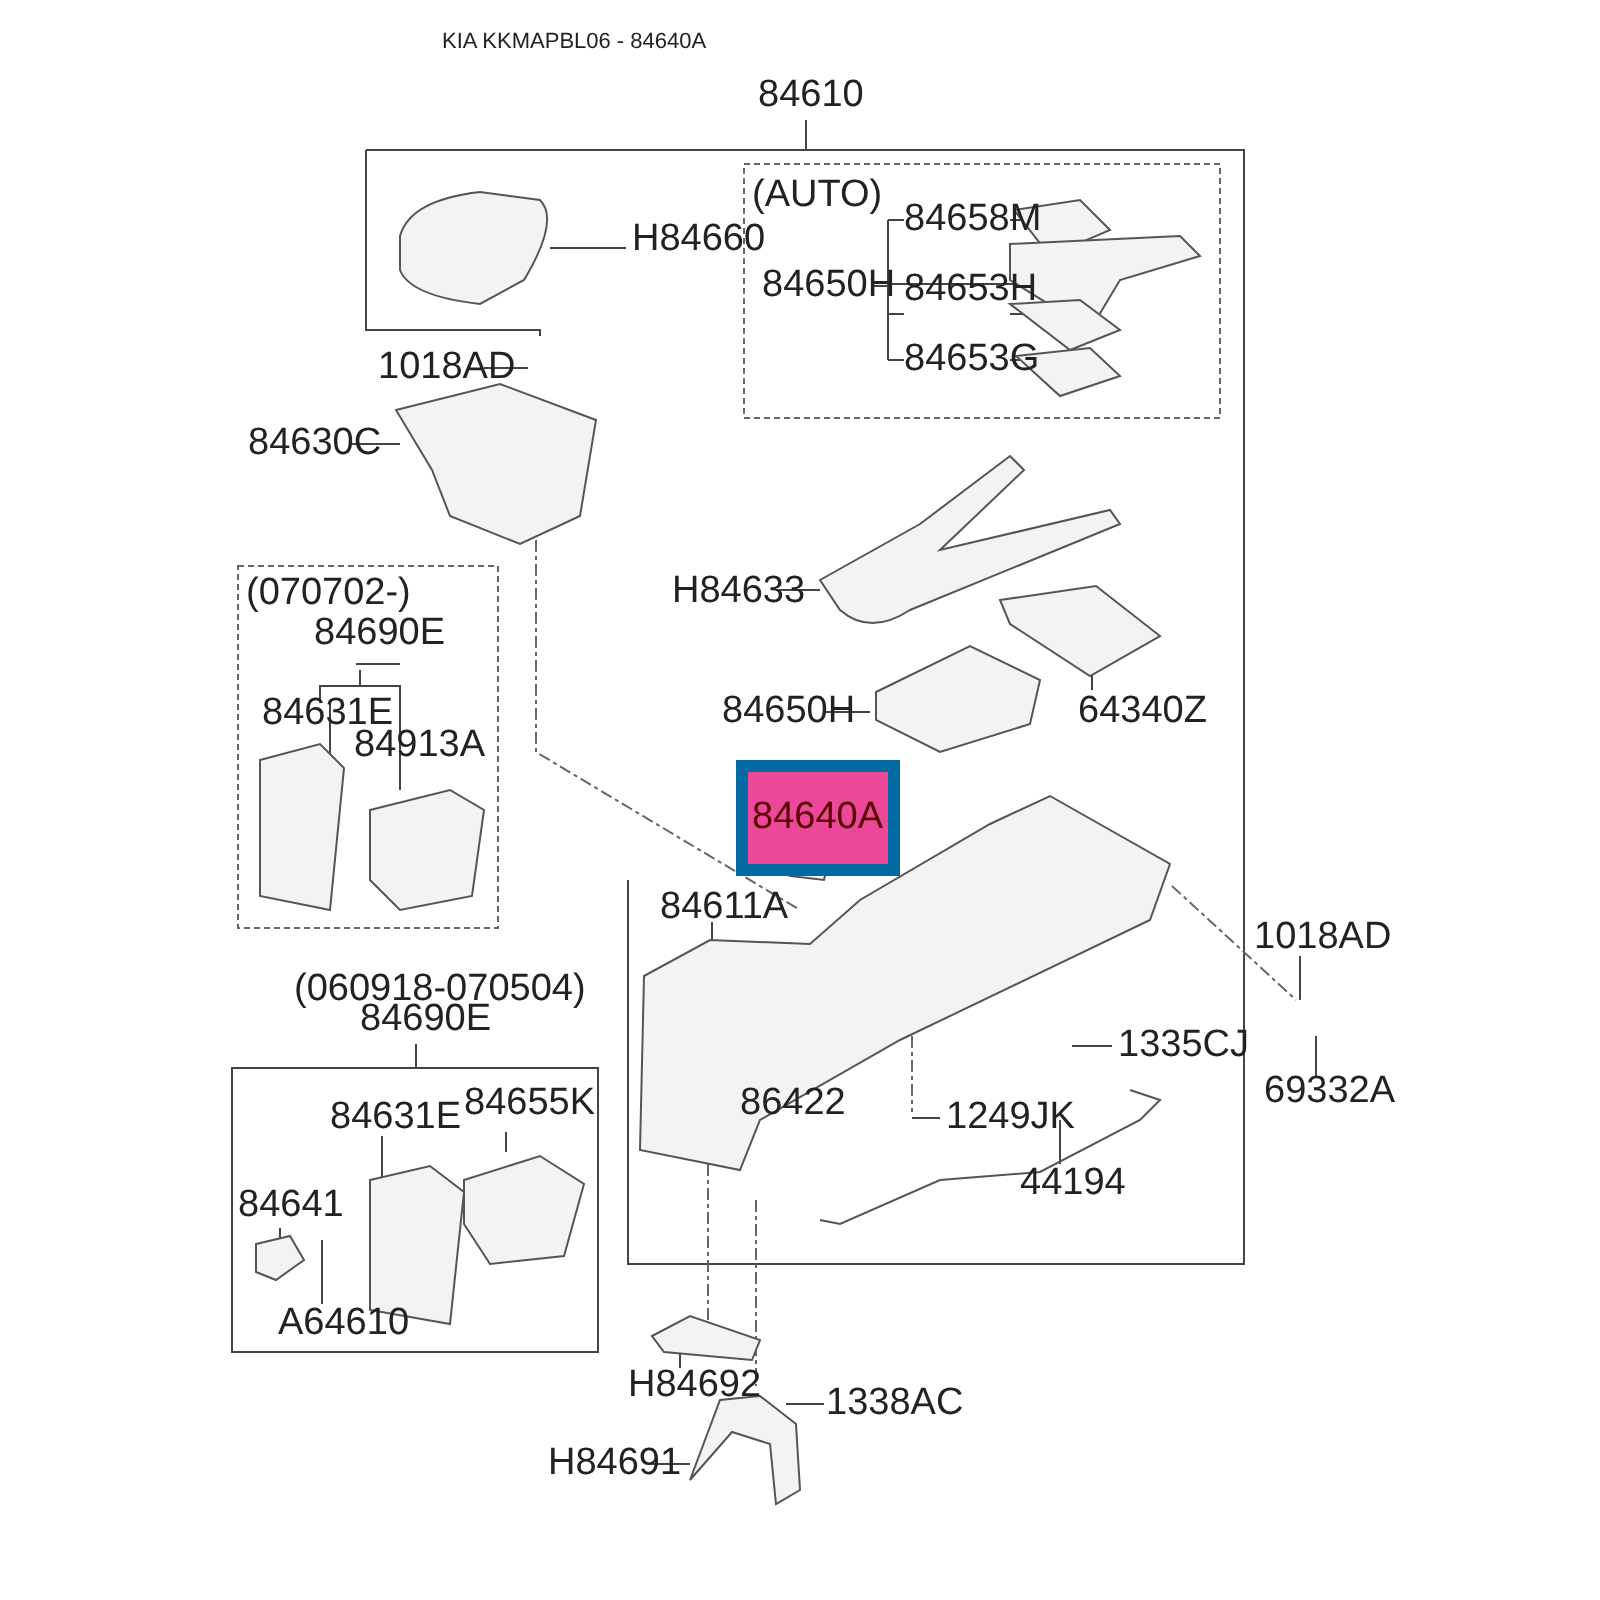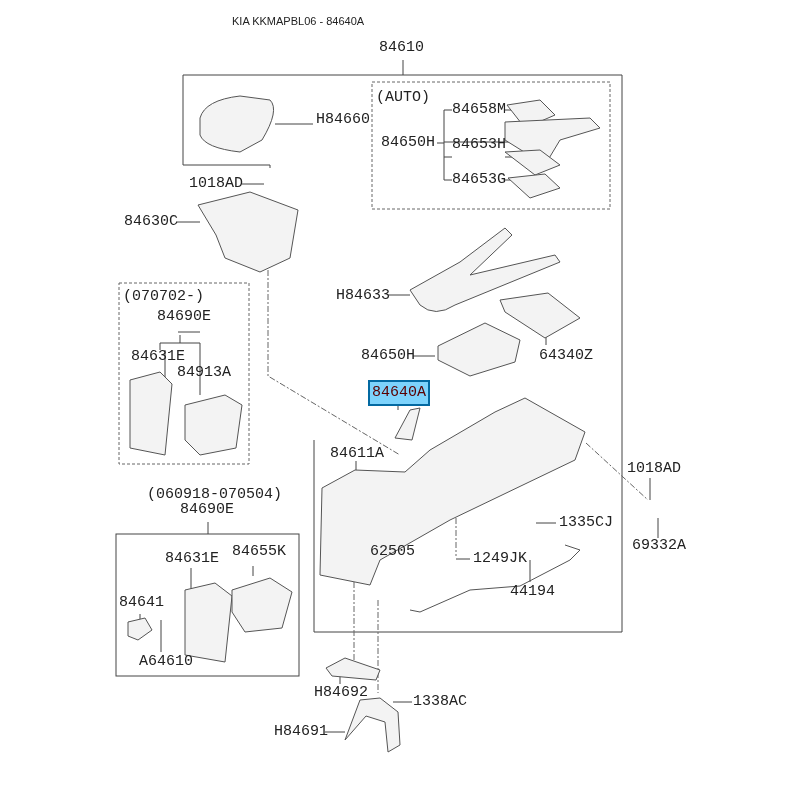--- a/index.html
+++ b/index.html
@@ -1,21 +1,21 @@
 <!DOCTYPE html>
 <html><head>
 <meta charset="utf-8">
 <style>
   html, body { margin: 0; padding: 0; background: #ffffff; }
   body { width: 800px; height: 800px; position: relative; overflow: hidden;
          font-family: "Liberation Sans", sans-serif; color: #222; }
   svg { position: absolute; left: 0; top: 0; }
-  .lbl { position: absolute; font-size: 15px; line-height: 14px; white-space: nowrap; color: #222; font-family: Liberation Mono, monospace; }
-  .title { position: absolute; left: 232px; top: 15px; font-size: 11px; color: #222; text-align: right; }
-  .highlight { background: #7dd3fc; border: 2px solid #0369a1; padding: 4px 2px; color: #5a0000; }
+  .lbl { position: absolute; font-size: 19px; line-height: 14px; white-space: nowrap; color: #222; }
+  .title { position: absolute; left: 221px; top: 15px; font-size: 11px; color: #222; text-align: right; }
+  .highlight { background: #ec4899; border: 6px solid #0369a1; padding: 16px 2px; color: #5a0000; }
 </style>
 </head>
 <body>
 
 <div class="title">KIA KKMAPBL06 - 84640A</div>
 
 <svg width="800" height="800">
 
   <g stroke="#444" fill="none" stroke-width="1">
     <line x1="403" y1="60" x2="403" y2="75"></line>
@@ -115,21 +115,21 @@
 
 <div class="lbl" style="left:336px;top:289px">H84633</div>
 <div class="lbl" style="left:361px;top:349px">84650H</div>
 <div class="lbl" style="left:539px;top:349px">64340Z</div>
 <div class="lbl highlight" style="left:368px;top:380px">84640A</div>
 
 <div class="lbl" style="left:330px;top:447px">84611A</div>
 <div class="lbl" style="left:627px;top:462px">1018AD</div>
 <div class="lbl" style="left:559px;top:516px">1335CJ</div>
 <div class="lbl" style="left:632px;top:539px">69332A</div>
-<div class="lbl" style="left:370px;top:545px">62505</div>
+<div class="lbl" style="left:370px;top:545px">86422</div>
 <div class="lbl" style="left:473px;top:552px">1249JK</div>
 <div class="lbl" style="left:510px;top:585px">44194</div>
 
 <div class="lbl" style="left:147px;top:488px">(060918-070504)</div>
 <div class="lbl" style="left:180px;top:503px">84690E</div>
 <div class="lbl" style="left:165px;top:552px">84631E</div>
 <div class="lbl" style="left:232px;top:545px">84655K</div>
 <div class="lbl" style="left:119px;top:596px">84641</div>
 <div class="lbl" style="left:139px;top:655px">A64610</div>
 

